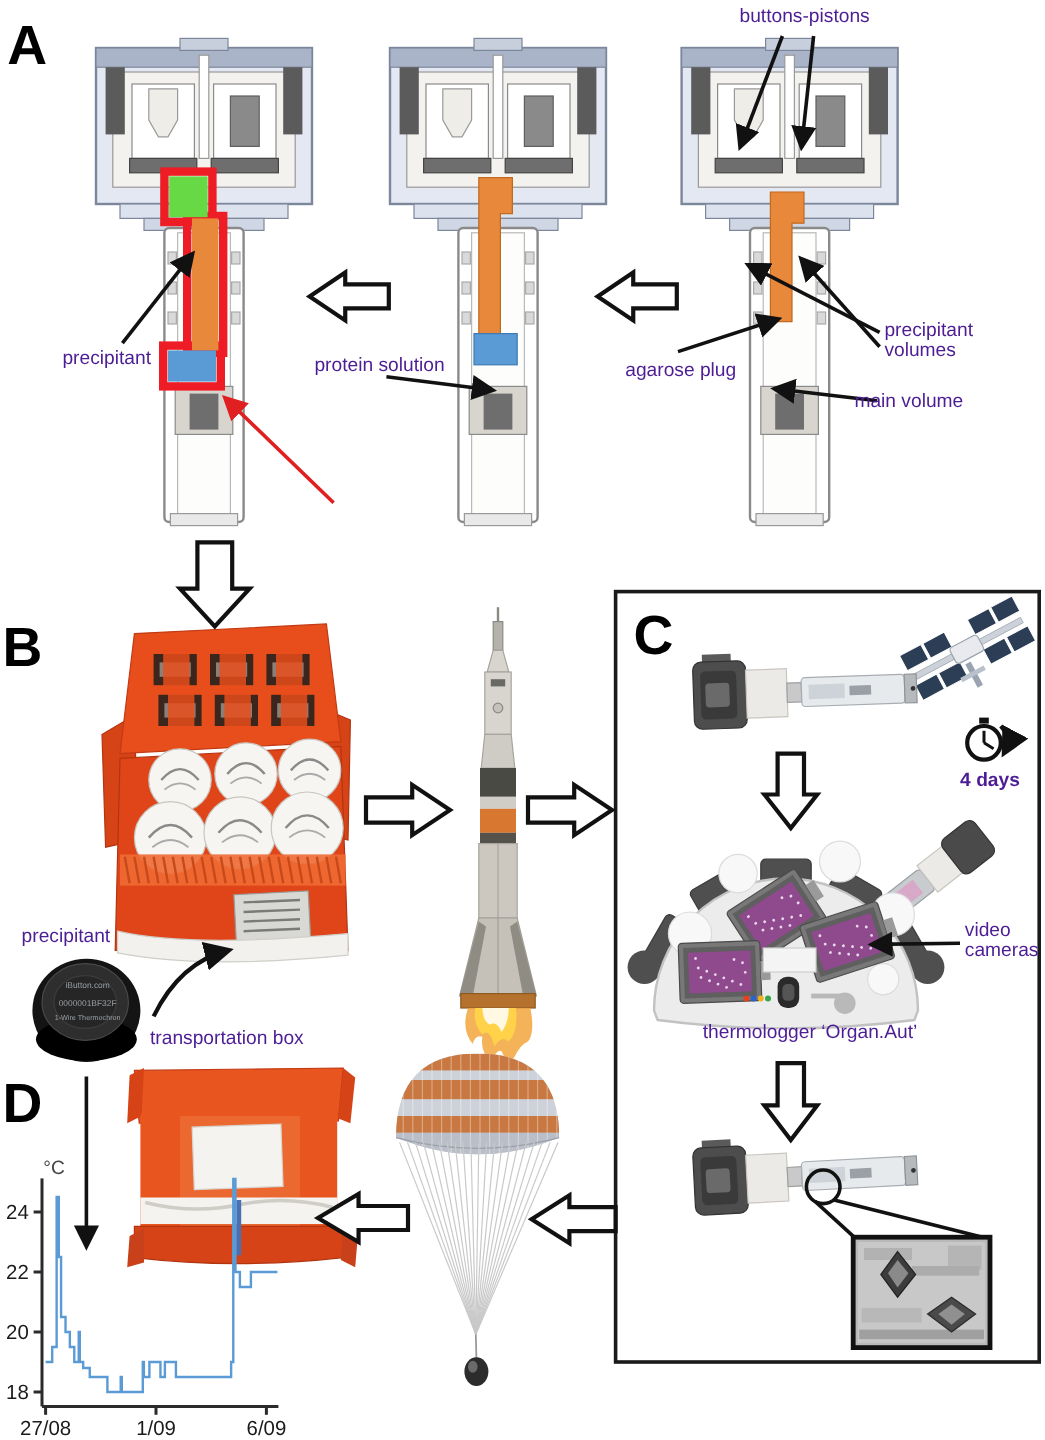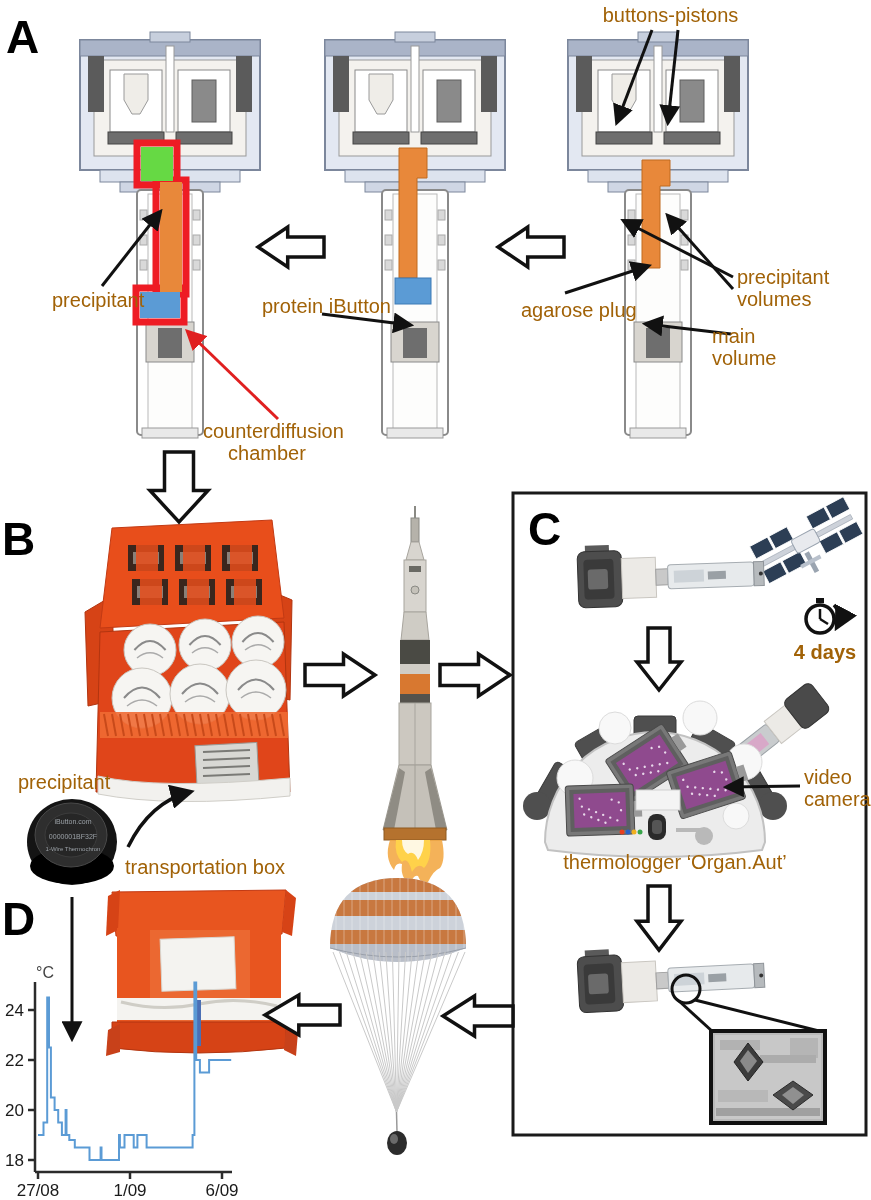--- a/index.html
+++ b/index.html
@@ -1,19 +1,19 @@
 <!DOCTYPE html>
 <html><head>
 <meta charset="utf-8">
 <style>
   html,body{margin:0;padding:0;background:#ffffff;}
   .canvas{position:relative;width:871px;height:1200px;background:#fff;overflow:hidden;
           font-family:"Liberation Sans", sans-serif;color:#1a1a1a;}
   .abs{position:absolute;}
-  .lbl{position:absolute;font-size:20px;font-weight:500;line-height:1.08;color:#a16207;}
+  .lbl{position:absolute;font-size:16px;font-weight:500;line-height:1.08;color:#4c1d95;}
   .panel-letter{position:absolute;font-size:46px;font-weight:800;color:#000;line-height:1;}
   .center{text-align:center;}
   .bold{font-weight:700;}
   .engrave{position:absolute;color:#9aa0a6;text-align:center;pointer-events:none;}
   svg{display:block;}
 </style>
 </head>
 <body>
 
 <div class="canvas">
@@ -535,25 +535,24 @@
       </g>
     </svg>
 
   <div class="panel-letter" style="left:6px;top:14px">A</div>
   <div class="panel-letter" style="left:2px;top:516px">B</div>
   <div class="panel-letter" style="left:528px;top:506px">C</div>
   <div class="panel-letter" style="left:2px;top:896px">D</div>
 
   <div class="lbl center" style="left:588px;top:5px;width:165px">buttons-pistons</div>
   <div class="lbl" style="left:52px;top:290px">precipitant</div>
-  <div class="lbl" style="left:262px;top:296px">protein iButton</div>
+  <div class="lbl" style="left:262px;top:296px">protein solution</div>
   <div class="lbl" style="left:521px;top:300px">agarose plug</div>
   <div class="lbl" style="left:737px;top:267px;width:88px">precipitant volumes</div>
   <div class="lbl" style="left:712px;top:326px;width:110px">main volume</div>
-  <div class="lbl center" style="left:203px;top:421px;width:128px">counterdiffusion chamber</div>
   <div class="lbl" style="left:18px;top:772px">precipitant</div>
   <div class="lbl" style="left:125px;top:857px">transportation box</div>
   <div class="lbl bold center" style="left:790px;top:642px;width:70px">4 days</div>
   <div class="lbl" style="left:804px;top:767px;width:62px">video cameras</div>
   <div class="lbl center" style="left:555px;top:852px;width:240px">thermologger ‘Organ.Aut’</div>
 
   <div class="engrave" style="left:38px;top:818px;width:70px;font-size:7px">iButton.com</div>
   <div class="engrave" style="left:32px;top:833px;width:82px;font-size:7px">0000001BF32F</div>
   <div class="engrave" style="left:32px;top:846px;width:82px;font-size:6px">1-Wire Thermochron</div>
 </div>

